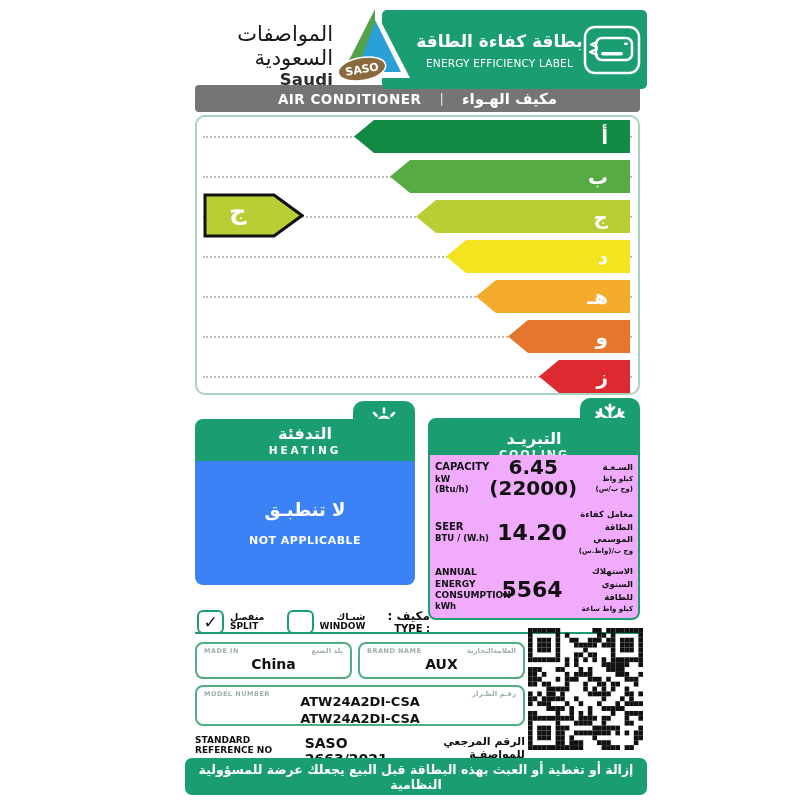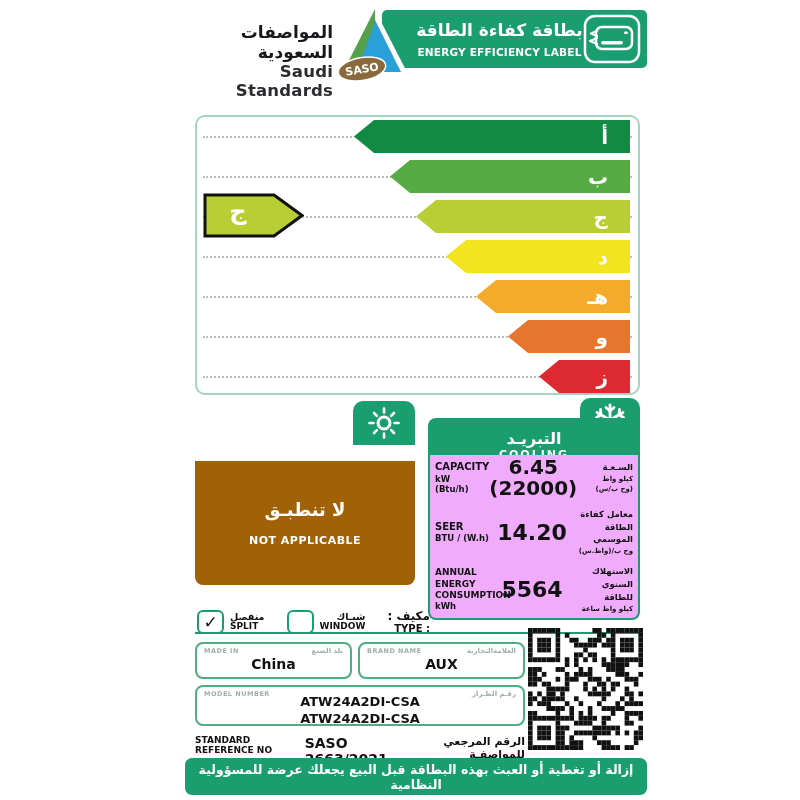--- a/index.html
+++ b/index.html
@@ -2,28 +2,28 @@
 <html lang="en"><head>
 <meta charset="utf-8">
 <style>
   * { margin:0; padding:0; box-sizing:border-box; }
   html,body { width:800px; height:800px; background:#ffffff; overflow:hidden;
               font-family:"DejaVu Sans","Liberation Sans",sans-serif; }
   .label { position:absolute; left:185px; top:8px; width:462px; height:786px; }
 
   
   .hdr-org { position:absolute; left:0; top:14px; width:148px; text-align:right; color:#17171c; }
-  .hdr-org .ar { font-size:17px; font-weight:bold; }
+  .hdr-org .ar { font-size:21px; font-weight:normal; }
   .hdr-org .en { font-size:16.5px; font-weight:bold; letter-spacing:.2px; color:#2b2b30; }
   .saso-logo { position:absolute; left:144px; top:0; width:92px; height:76px; z-index:3; }
-  .hdr-green { position:absolute; left:197px; top:2px; width:265px; height:58px;
+  .hdr-green { position:absolute; left:197px; top:2px; width:265px; height:79px;
                background:var(--green); border-radius:5px; display:flex; align-items:center; z-index:2; }
   .hdr-title { flex:1; text-align:center; color:#fff; padding-left:34px; }
   .hdr-title .ar { font-size:17px; font-weight:bold; }
-  .hdr-title .en { font-size:10.5px; font-weight:bold; letter-spacing:.2px; margin-top:6px; }
+  .hdr-title .en { font-size:10.5px; font-weight:normal; letter-spacing:.2px; margin-top:6px; }
   .ac-badge { width:58px; height:50px; margin-right:6px; flex:0 0 auto; }
 
   
   .prod-bar { position:absolute; left:10px; top:77px; width:445px; height:27px; background:#757575;
               border-radius:4px; display:flex; align-items:center; justify-content:center; gap:18px; color:#fff; }
   .prod-bar .en { font-size:13.5px; font-weight:bold; letter-spacing:.5px; }
   .prod-bar .sep { font-size:13px; color:#e8e8e8; }
   .prod-bar .ar { font-size:15px; font-weight:bold; }
 
   
@@ -40,21 +40,21 @@
                  color:#fff; font-size:24px; font-weight:bold; }
 
   
   .heating { position:absolute; left:10px; top:393px; width:220px; height:184px; }
   .heating .tab { position:absolute; right:0; top:0; width:62px; height:44px; background:var(--green);
                   border-radius:10px 10px 0 0; display:flex; align-items:center; justify-content:center; }
   .heating .head { position:absolute; left:0; right:0; top:18px; height:42px; background:var(--green);
                    border-radius:8px 8px 0 0; text-align:center; color:#fff; padding-top:5px; }
   .heating .head .ar { font-size:16px; font-weight:bold; }
   .heating .head .en { font-size:10.5px; font-weight:bold; letter-spacing:3px; margin-top:1px; }
-  .heating .body { position:absolute; left:0; right:0; top:60px; bottom:0; background:#a16207;
+  .heating .body { position:absolute; left:0; right:0; top:60px; bottom:0; background:#3b82f6;
                    border-radius:0 0 8px 8px; display:flex; flex-direction:column;
                    align-items:center; justify-content:center; color:#fff; }
   .heating .body .ar { font-size:18px; font-weight:bold; letter-spacing:1px; }
   .heating .body .en { font-size:11px; font-weight:bold; margin-top:14px; letter-spacing:.5px; }
 
   
   .cooling { position:absolute; left:243px; top:390px; width:212px; height:222px; }
   .cooling .tab { position:absolute; right:0; top:0; width:60px; height:44px; background:var(--green);
                   border-radius:10px 10px 0 0; display:flex; align-items:center; justify-content:center; }
   .cooling .head { position:absolute; left:0; right:0; top:20px; height:37px; background:var(--green);
@@ -148,20 +148,25 @@
   <svg class="saso-logo" viewBox="0 0 92 76">
     <path d="M46 2 L11 70 L81 70 Z" fill="#ffffff"></path>
     <path d="M46 12 L72 64 L20 64 Z" fill="#2b9fd8"></path>
     <path d="M46 1 L11 70 L25 70 L46 14 Z" fill="#55a14b"></path>
     <g transform="rotate(-10 33 61)">
       <ellipse cx="33" cy="61" rx="24" ry="11.5" fill="#8a6a3c" stroke="#fff" stroke-width="1.5"></ellipse>
       <text x="33" y="65" text-anchor="middle" font-size="11" font-weight="bold" fill="#fff" font-family="DejaVu Sans, sans-serif">SASO</text>
     </g>
   </svg>
 
+  <div class="prod-bar">
+    <span class="en">AIR CONDITIONER</span>
+    <span class="sep">|</span>
+    <span class="ar" dir="rtl">مكيف الهـواء</span>
+  </div>
 
   <div class="chart" id="grade-rows">
       <div class="grade-row">
         <div class="dots"></div>
         <div class="grade-arrow" style="width: 276px; background: rgb(18, 138, 67);">
           <span dir="rtl">أ</span>
         </div>
       </div>
       <div class="grade-row">
         <div class="dots"></div>
@@ -216,20 +221,24 @@
           <line x1="16" y1="1.5" x2="16" y2="5.5"></line>
             <line x1="16" y1="26.5" x2="16" y2="30.5"></line>
           <line x1="1.5" y1="16" x2="5.5" y2="16"></line>
             <line x1="26.5" y1="16" x2="30.5" y2="16"></line>
           <line x1="6" y1="6" x2="8.8" y2="8.8"></line>
             <line x1="23.2" y1="23.2" x2="26" y2="26"></line>
           <line x1="6" y1="26" x2="8.8" y2="23.2"></line>
             <line x1="23.2" y1="8.8" x2="26" y2="6"></line>
         </g>
       </svg>
+    </div>
+    <div class="head">
+      <div class="ar" dir="rtl">التدفئة</div>
+      <div class="en">HEATING</div>
     </div>
     <div class="body">
       <div class="ar" dir="rtl">لا تنطبـق</div>
       <div class="en">NOT APPLICABLE</div>
     </div>
   </div>
 
   <div class="cooling">
     <div class="tab">
       <svg width="34" height="34" viewBox="0 0 34 34">

